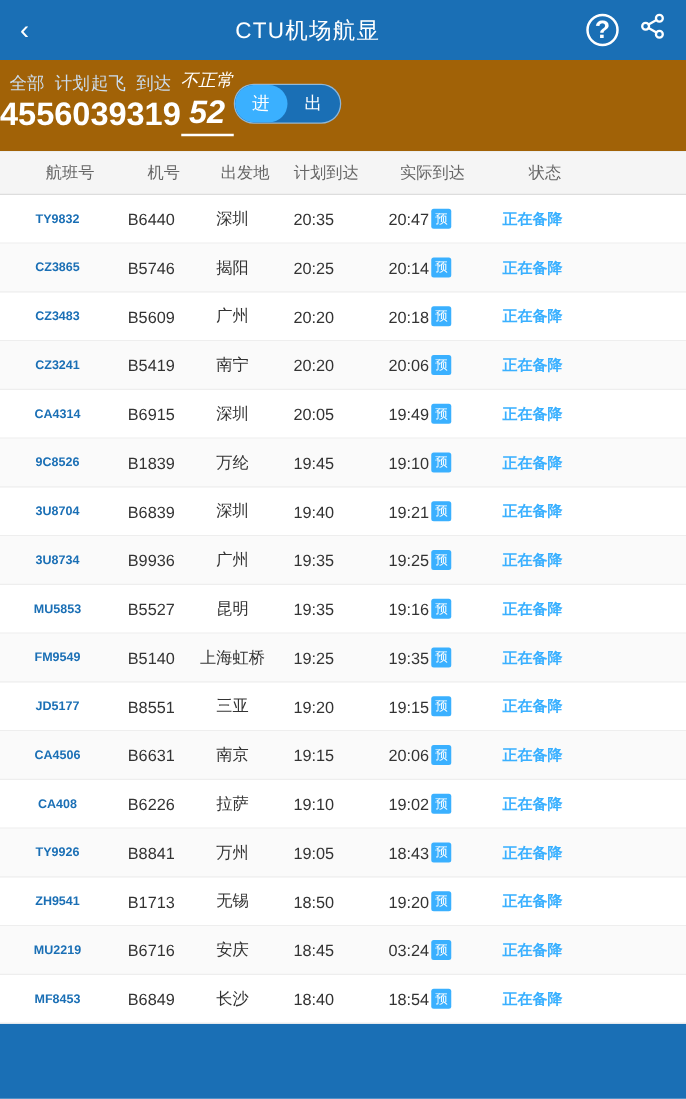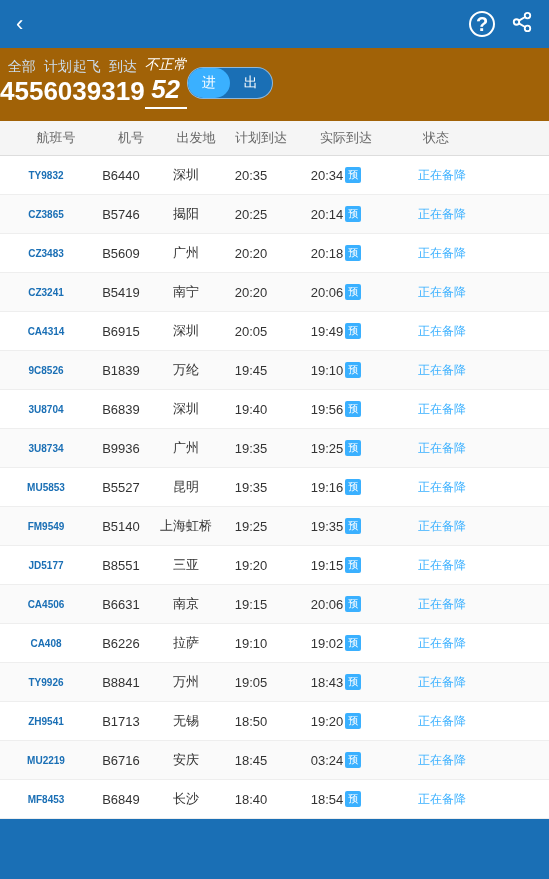--- a/index.html
+++ b/index.html
@@ -140,29 +140,30 @@
     .early-badge {
       background: #3ab0ff;
       color: #fff;
       font-size: 10px;
       padding: 1px 3px;
       border-radius: 2px;
     }
     .status-text {
       font-size: 12px;
       color: #3ab0ff;
-      text-align: right;
-      font-weight: 400;
+      text-align: center;
+      font-weight: 700;
     }
   </style>
 </head>
 <body>
 
 <div class="header">
   <span class="header-icon">‹</span>
+  <span class="header-title">CTU机场航显</span>
   <div style="display:flex;gap:16px;align-items:center;">
     <span style="color:#fff;font-size:20px;border:2px solid #fff;border-radius:50%;width:26px;height:26px;display:flex;align-items:center;justify-content:center;font-weight:bold;cursor:pointer;">?</span>
     <span style="color:#fff;font-size:20px;cursor:pointer;">
       <svg width="22" height="22" viewBox="0 0 24 24" fill="none" stroke="#fff" stroke-width="2" stroke-linecap="round" stroke-linejoin="round">
         <circle cx="18" cy="5" r="3"></circle>
           <circle cx="6" cy="12" r="3"></circle>
           <circle cx="18" cy="19" r="3"></circle>
         <line x1="8.59" y1="13.51" x2="15.42" y2="17.49"></line>
           <line x1="15.41" y1="6.51" x2="8.59" y2="10.49"></line>
       </svg>
@@ -206,21 +207,21 @@
     <span class="col-head">实际到达</span>
     <span class="col-head">状态</span>
   </div>
   <div id="table-body">
       <div class="table-row">
     <span class="cell cell-flight">TY9832</span>
     <span class="cell">B6440</span>
     <span class="cell">深圳</span>
     <span class="cell">20:35</span>
     <span class="cell cell-actual">
-      <span class="cell-actual-time">20:34</span>
+      <span class="cell-actual-time">20:47</span>
       <span class="early-badge">预</span>
     </span>
     <span class="status-text">正在备降</span>
   </div>
       <div class="table-row">
     <span class="cell cell-flight">CZ3865</span>
     <span class="cell">B5746</span>
     <span class="cell">揭阳</span>
     <span class="cell">20:25</span>
     <span class="cell cell-actual">
@@ -272,21 +273,21 @@
       <span class="early-badge">预</span>
     </span>
     <span class="status-text">正在备降</span>
   </div>
       <div class="table-row">
     <span class="cell cell-flight">3U8704</span>
     <span class="cell">B6839</span>
     <span class="cell">深圳</span>
     <span class="cell">19:40</span>
     <span class="cell cell-actual">
-      <span class="cell-actual-time">19:56</span>
+      <span class="cell-actual-time">19:21</span>
       <span class="early-badge">预</span>
     </span>
     <span class="status-text">正在备降</span>
   </div>
       <div class="table-row">
     <span class="cell cell-flight">3U8734</span>
     <span class="cell">B9936</span>
     <span class="cell">广州</span>
     <span class="cell">19:35</span>
     <span class="cell cell-actual">

